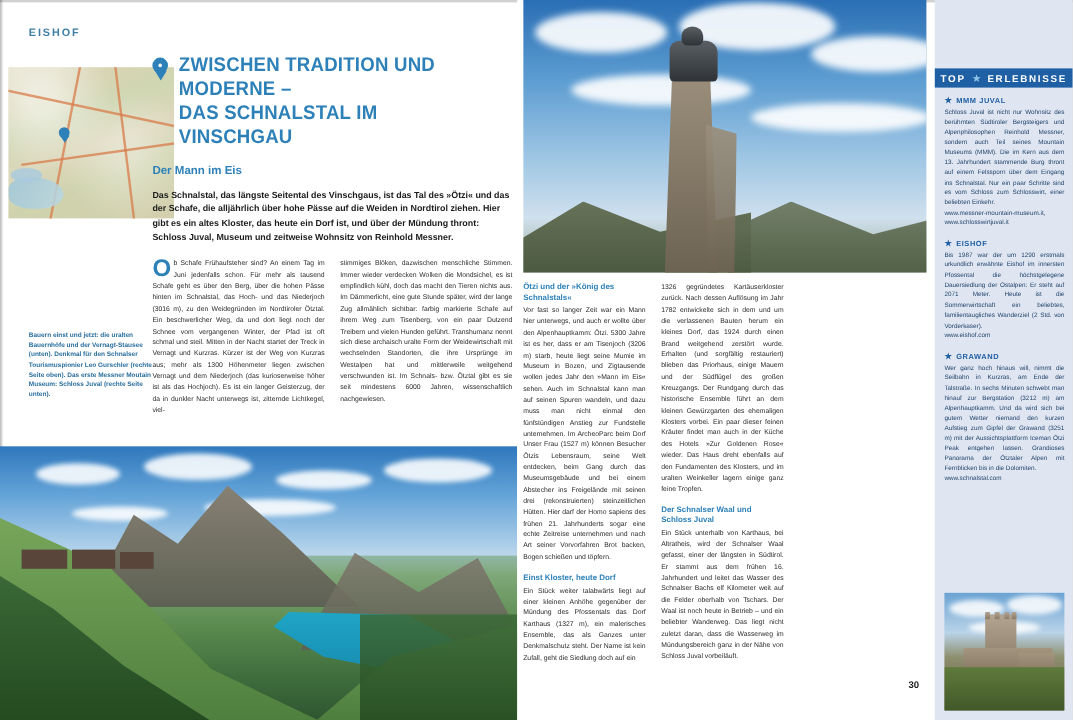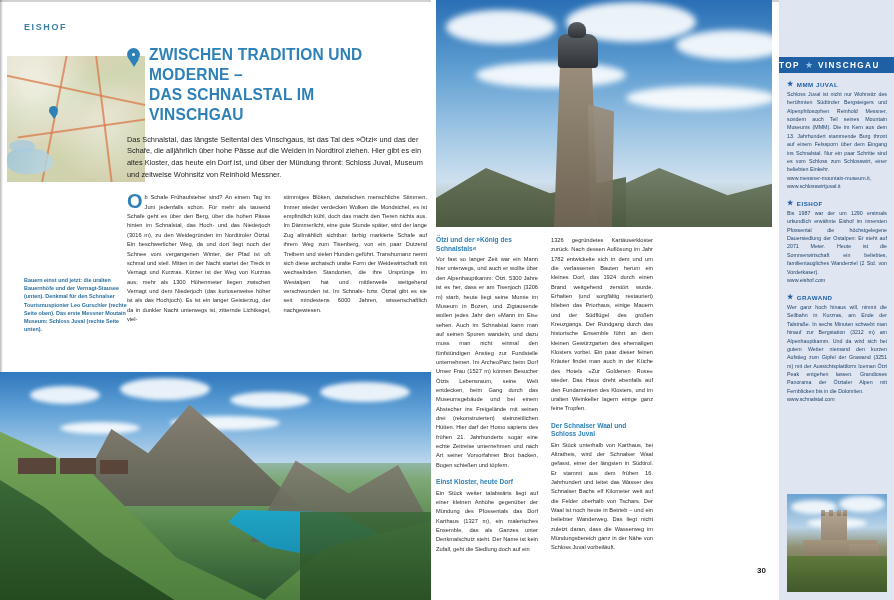--- a/index.html
+++ b/index.html
@@ -78,21 +78,21 @@
     margin:0 0 0 22px;font-size:16.5px;line-height:1.22;color:#2d81b8;
     font-weight:700;letter-spacing:.2px;
     font-family:"Liberation Sans", sans-serif;
     transform:scaleX(.94);transform-origin:left center;
   }
   h1.headline span{display:block;}
   .subtitle{
     margin:12px 0 0 0;font-size:9.6px;color:#2d81b8;font-weight:700;
   }
   .lede{
-    margin:9px 0 0 0;font-size:7.4px;line-height:1.62;color:#1c1c1c;font-weight:400;
+    margin:9px 0 0 0;font-size:7.4px;line-height:1.62;color:#1c1c1c;font-weight:700;
   }
   .cols2{
     margin-top:12px;display:flex;gap:13px;
   }
   .cols2 .col{width:144px;}
   .bodytext{font-size:5.7px;line-height:1.64;color:#2b2b2b;text-align:justify;}
   .dropcap{
     float:left;font-size:20px;line-height:15px;font-weight:700;color:#2d81b8;
     margin:0 2px 0 0;padding-top:1px;
   }
@@ -123,21 +123,21 @@
     position:absolute;left:757px;top:566px;font-size:8px;color:#1c1c1c;font-weight:700;
   }
 
   
   .sidebar{
     position:absolute;left:779px;top:0;width:115px;height:600px;
     background:#dfe6f2;
   }
   .sb-band{
     position:absolute;left:0;top:57px;width:115px;height:16px;
-    background:#1f5fa3;display:flex;align-items:center;justify-content:flex-start;gap:5px;
+    background:#1f5fa3;display:flex;align-items:center;justify-content:center;gap:5px;
   }
   .sb-band .t{font-size:8.2px;color:#fff;font-weight:700;letter-spacing:1.4px;}
   .sb-star{color:#8fc3e8;font-size:9px;line-height:1;}
   .sb-body{
     position:absolute;left:8px;top:80px;width:100px;
   }
   .sb-item{margin-bottom:9px;}
   .sb-h{
     font-size:6.2px;color:#1f5fa3;font-weight:700;letter-spacing:.5px;
     display:flex;align-items:center;gap:3px;margin-bottom:2px;
@@ -208,20 +208,21 @@
   <div class="article">
     <div class="title-pin">
       <div class="head"></div>
         <div class="dot"></div>
         <div class="tip"></div>
     </div>
     <h1 class="headline">
       <span>ZWISCHEN TRADITION UND MODERNE –</span>
       <span>DAS SCHNALSTAL IM VINSCHGAU</span>
     </h1>
+    <div class="subtitle">Der Mann im Eis</div>
     <div class="lede">Das Schnalstal, das längste Seitental des Vinschgaus, ist das Tal des »Ötzi« und das der Schafe, die alljährlich über hohe Pässe auf die Weiden in Nordtirol ziehen. Hier gibt es ein altes Kloster, das heute ein Dorf ist, und über der Mündung thront: Schloss Juval, Museum und zeitweise Wohnsitz von Reinhold Messner.</div>
 
     <div class="cols2">
       <div class="col">
         <div class="bodytext">
           <span class="dropcap">O</span><span>b Schafe Frühaufsteher sind? An einem Tag im Juni jedenfalls schon. Für mehr als tausend Schafe geht es über den Berg, über die hohen Pässe hinten im Schnalstal, das Hoch- und das Niederjoch (3016 m), zu den Weidegründen im Nordtiroler Ötztal. Ein beschwerlicher Weg, da und dort liegt noch der Schnee vom vergangenen Winter, der Pfad ist oft schmal und steil. Mitten in der Nacht startet der Treck in Vernagt und Kurzras. Kürzer ist der Weg von Kurzras aus; mehr als 1300 Höhenmeter liegen zwischen Vernagt und dem Niederjoch (das kurioserweise höher ist als das Hochjoch). Es ist ein langer Geisterzug, der da in dunkler Nacht unterwegs ist, zitternde Lichtkegel, viel-</span>
         </div>
       </div>
       <div class="col">
         <div class="bodytext">stimmiges Blöken, dazwischen menschliche Stimmen. Immer wieder verdecken Wolken die Mondsichel, es ist empfindlich kühl, doch das macht den Tieren nichts aus. Im Dämmerlicht, eine gute Stunde später, wird der lange Zug allmählich sichtbar: farbig markierte Schafe auf ihrem Weg zum Tisenberg, von ein paar Dutzend Treibern und vielen Hunden geführt. Transhumanz nennt sich diese archaisch uralte Form der Weidewirtschaft mit wechselnden Standorten, die ihre Ursprünge im Westalpen hat und mittlerweile weitgehend verschwunden ist. Im Schnals- bzw. Ötztal gibt es sie seit mindestens 6000 Jahren, wissenschaftlich nachgewiesen.</div>
@@ -259,21 +260,21 @@
     </div>
     <div class="col"></div>
   </div>
 
   <div class="pageno">30</div>
 
   <div class="sidebar">
     <div class="sb-band">
       <span class="t">TOP</span>
       <span class="sb-star">★</span>
-      <span class="t">VINSCHGAU</span>
+      <span class="t">ERLEBNISSE</span>
     </div>
 
     <div class="sb-body">
 
       <div class="sb-item">
         <div class="sb-h">
           <span class="st">★</span>
           <span>MMM JUVAL</span>
         </div>
         <div class="sb-t">Schloss Juval ist nicht nur Wohnsitz des berühmten Südtiroler Bergsteigers und Alpenphilosophen Reinhold Messner, sondern auch Teil seines Mountain Museums (MMM). Die im Kern aus dem 13. Jahrhundert stammende Burg thront auf einem Felssporn über dem Eingang ins Schnalstal. Nur ein paar Schritte sind es vom Schloss zum Schlosswirt, einer beliebten Einkehr.</div>

